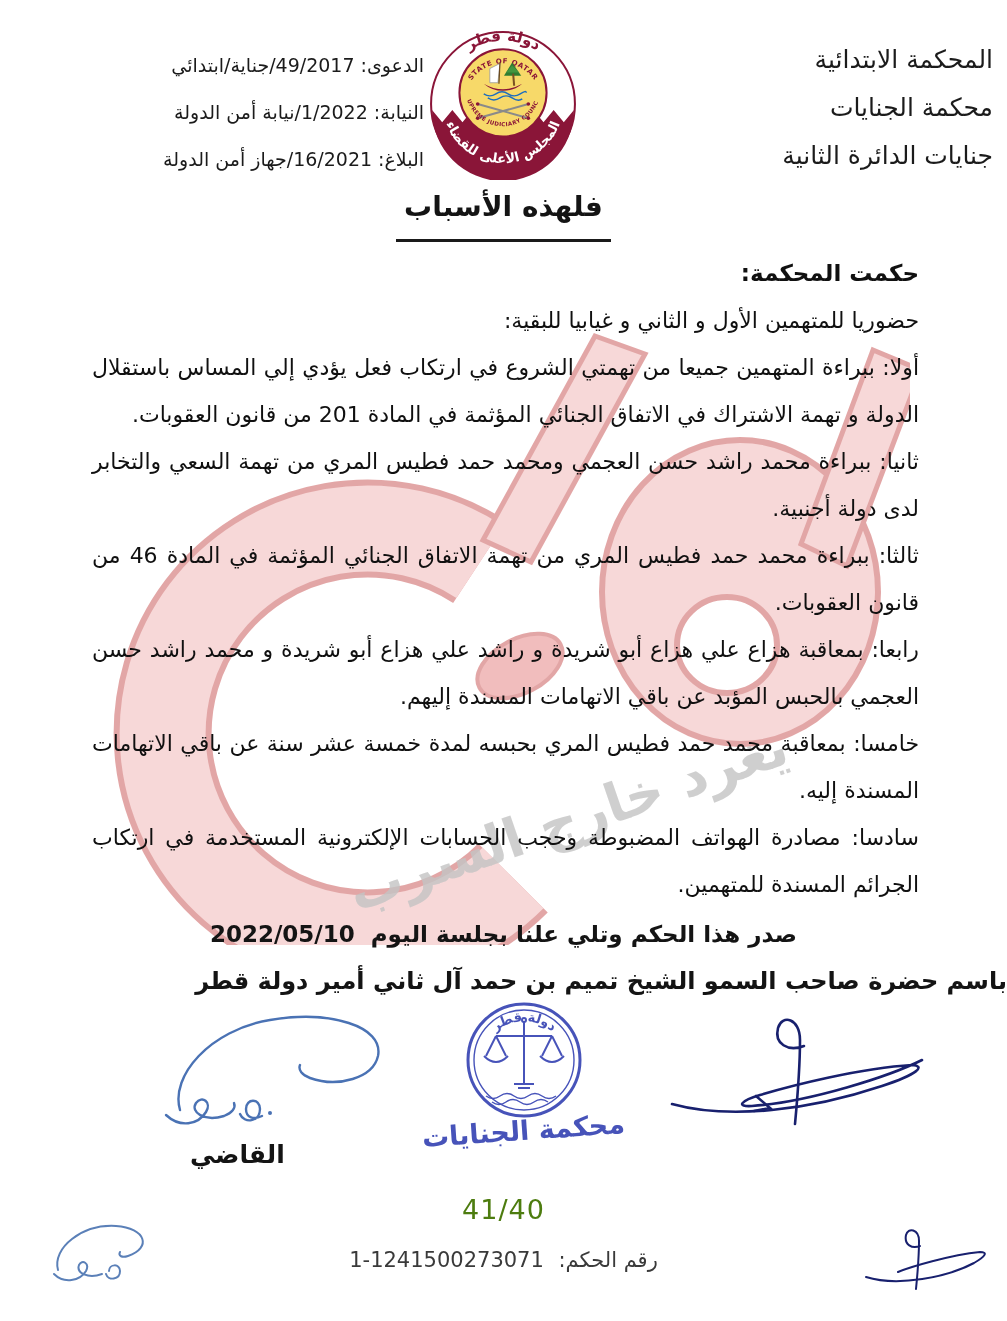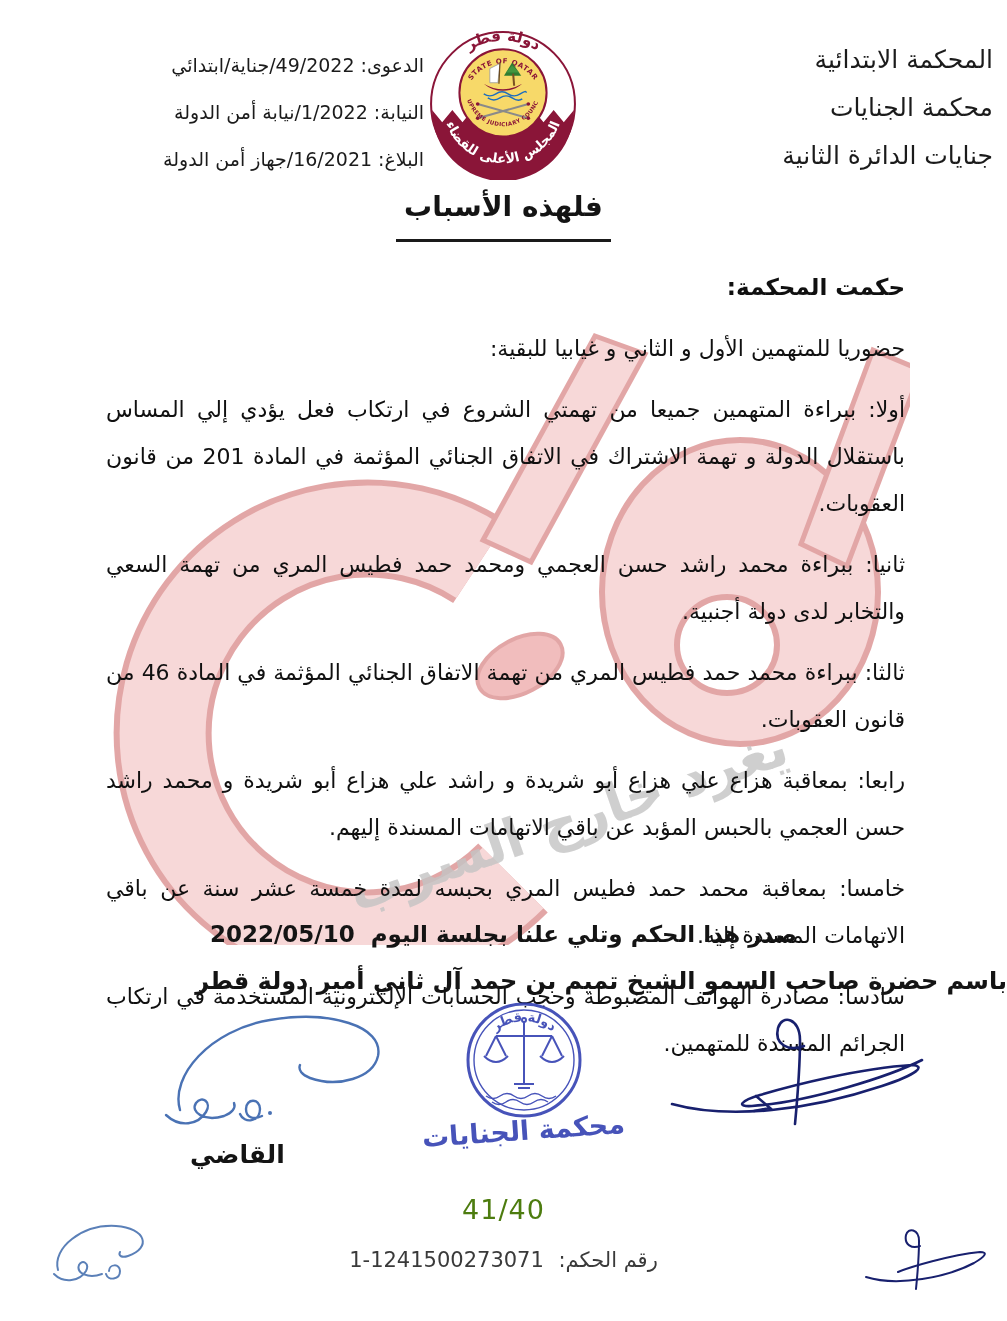--- a/index.html
+++ b/index.html
@@ -13,21 +13,21 @@
   .case-block{position:absolute;top:42px;left:92px;width:332px;direction:rtl;text-align:right;
     font-size:19px;line-height:47px;color:#1b1b1b;}
   .emblem{position:absolute;top:28px;left:427px;width:152px;height:152px;}
   
   .title-wrap{position:absolute;top:190px;left:0;right:0;text-align:center;z-index:3;}
   .title-wrap span{display:inline-block;font-size:28px;font-weight:bold;
     border-bottom:3px solid #1a1a1a;padding:0 8px 16px;}
   
   .body-text{position:absolute;top:250px;right:88px;left:92px;z-index:2;
     font-size:22px;line-height:47px;text-align:justify;direction:rtl;color:#101010;}
-  .body-text p{margin:14px;}
+  .body-text p{margin:0;}
   .ruling-heading{font-weight:bold;font-size:23px;}
   
   .issued-line{position:absolute;top:921px;left:0;right:0;text-align:center;
     font-weight:bold;font-size:23px;z-index:2;direction:rtl;}
   .issued-line .date{margin-right:16px;}
   .sovereign-line{position:absolute;top:967px;left:0;right:0;text-align:right;
     font-weight:bold;font-size:24px;z-index:2;direction:rtl;}
   
   .sig{position:absolute;z-index:2;}
   .judge-label{position:absolute;top:1140px;left:190px;font-size:25px;font-weight:bold;z-index:2;}
@@ -67,21 +67,21 @@
 
   <div class="wm-gray">يغرد خارج السرب</div>
 
   <div class="court-block">
     <div>المحكمة الابتدائية</div>
     <div>محكمة الجنايات</div>
     <div>جنايات الدائرة الثانية</div>
   </div>
 
   <div class="case-block">
-    <div>الدعوى: 49/2022/جناية/ابتدائي</div>
+    <div>الدعوى: 49/2017/جناية/ابتدائي</div>
     <div>النيابة: 1/2022/نيابة أمن الدولة</div>
     <div>البلاغ: 16/2021/جهاز أمن الدولة</div>
   </div>
 
   <svg class="emblem" viewBox="0 0 150 150">
     <circle cx="75" cy="75" r="71" fill="#ffffff" stroke="#8a1538" stroke-width="2"></circle>
 
     <path fill="#8a1538" d="M5,81 L15,93 L25,81 L35,93 L45,81 L55,93 L65,81 L75,93 L85,81 L95,93 L105,81 L115,93 L125,81 L135,93 L145,81 A70,70 0 0 1 5,81 Z"></path>
 
     <path id="embTop" d="M20,46 A62,62 0 0 1 130,46" fill="none"></path>

